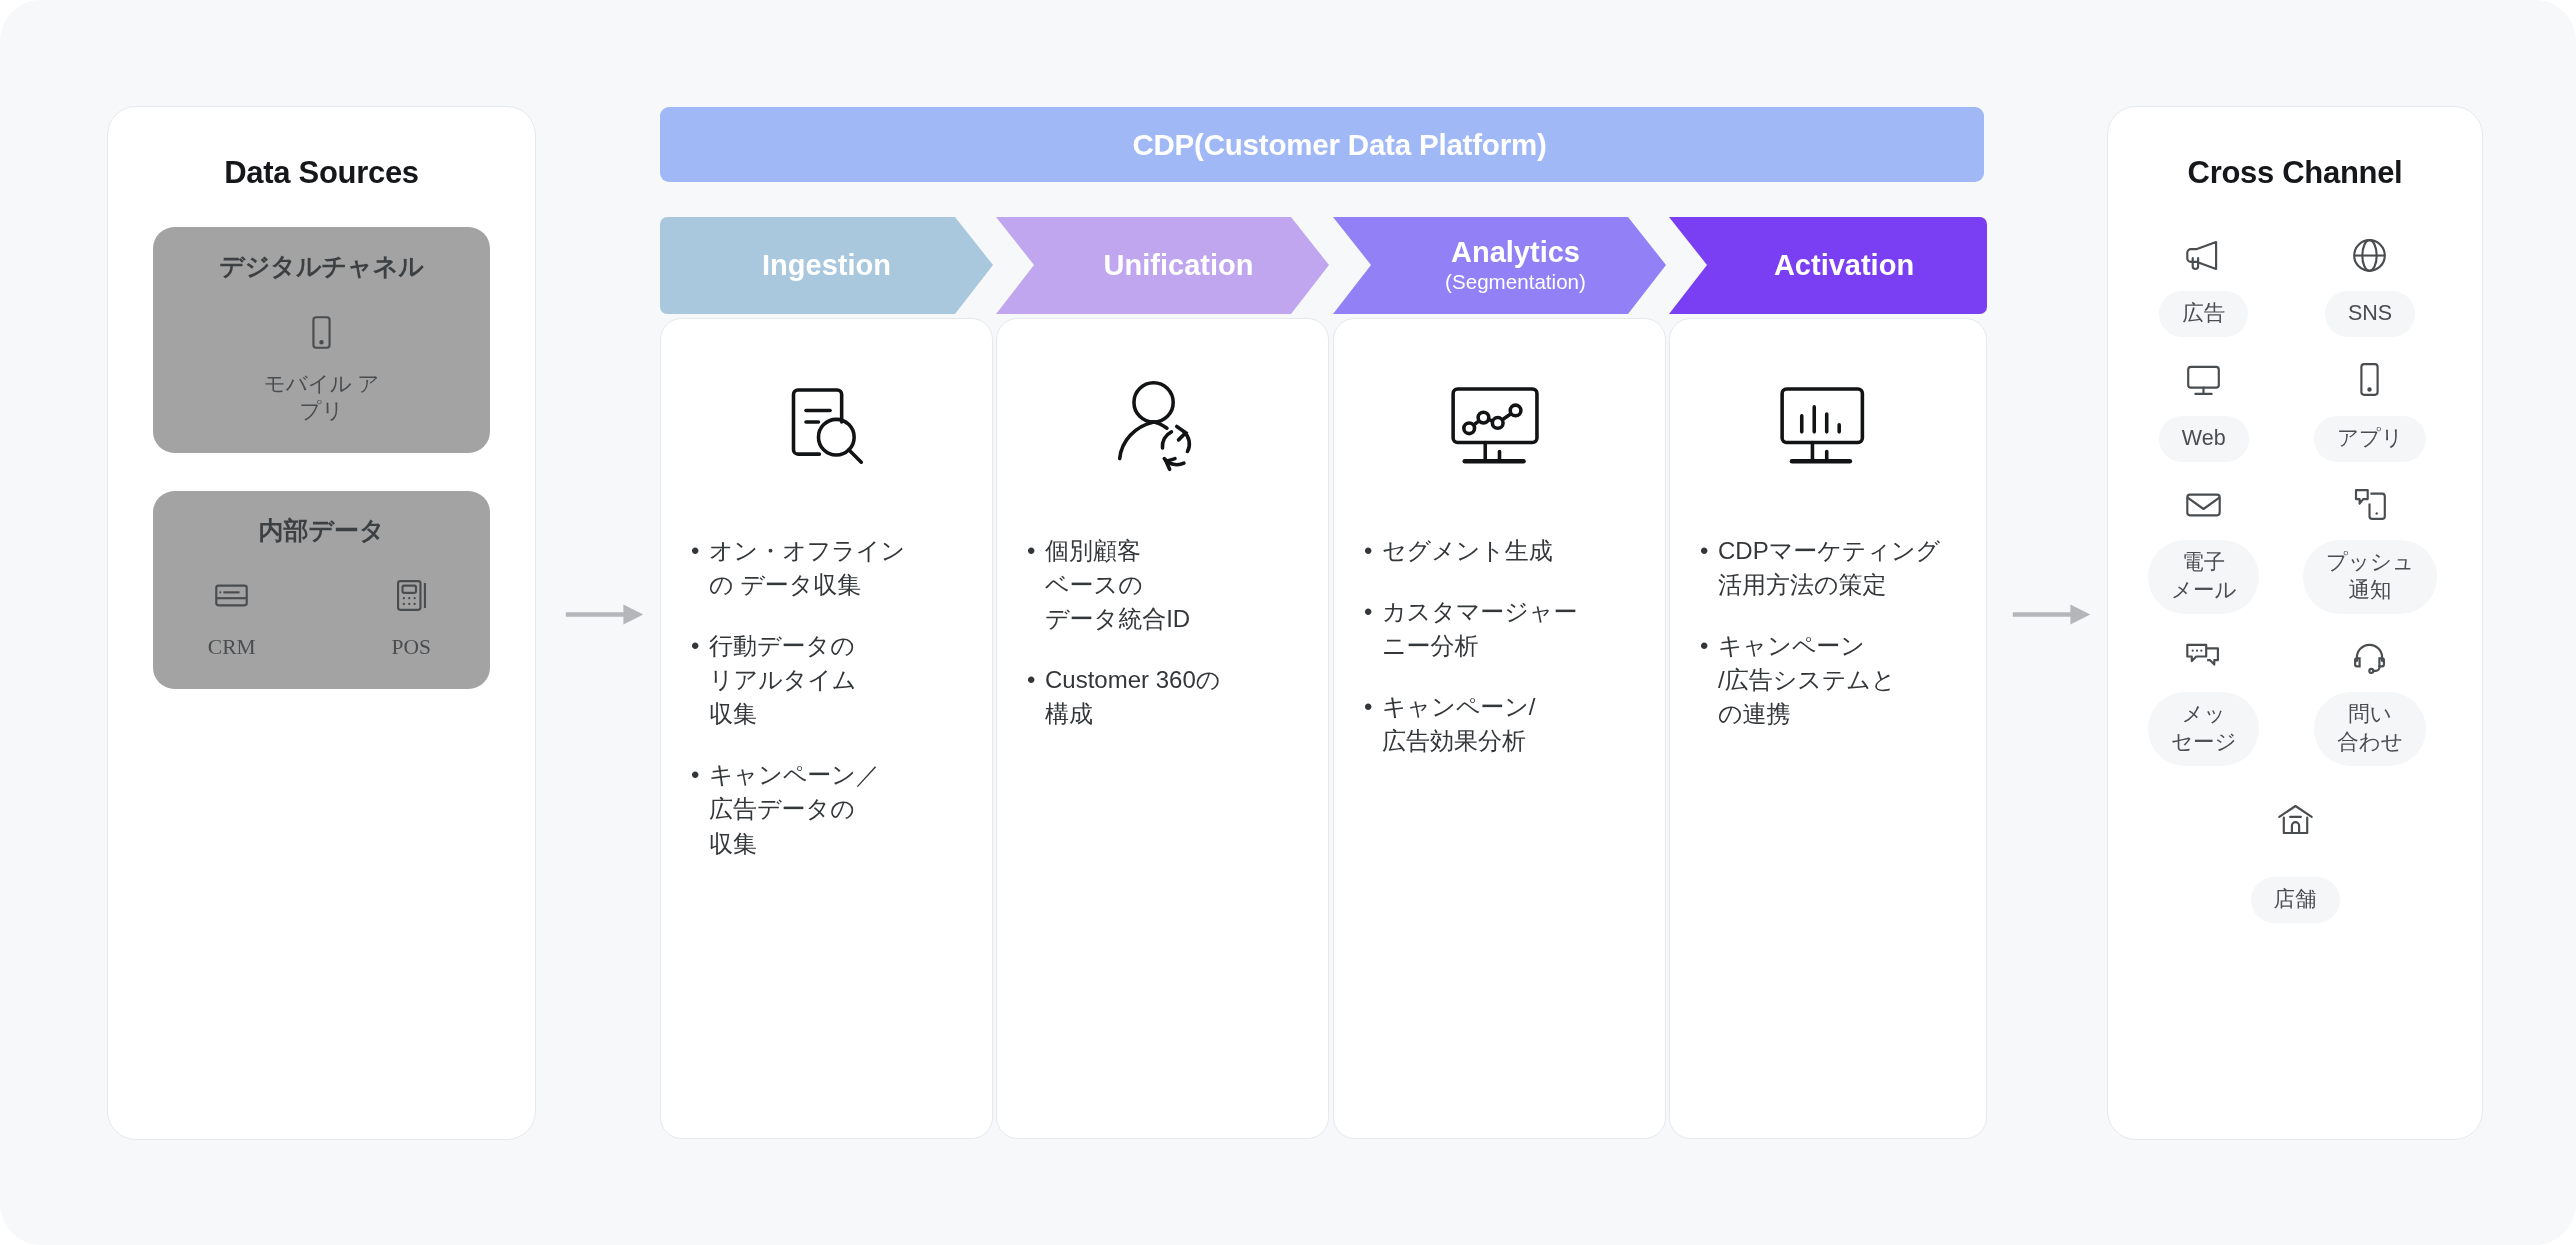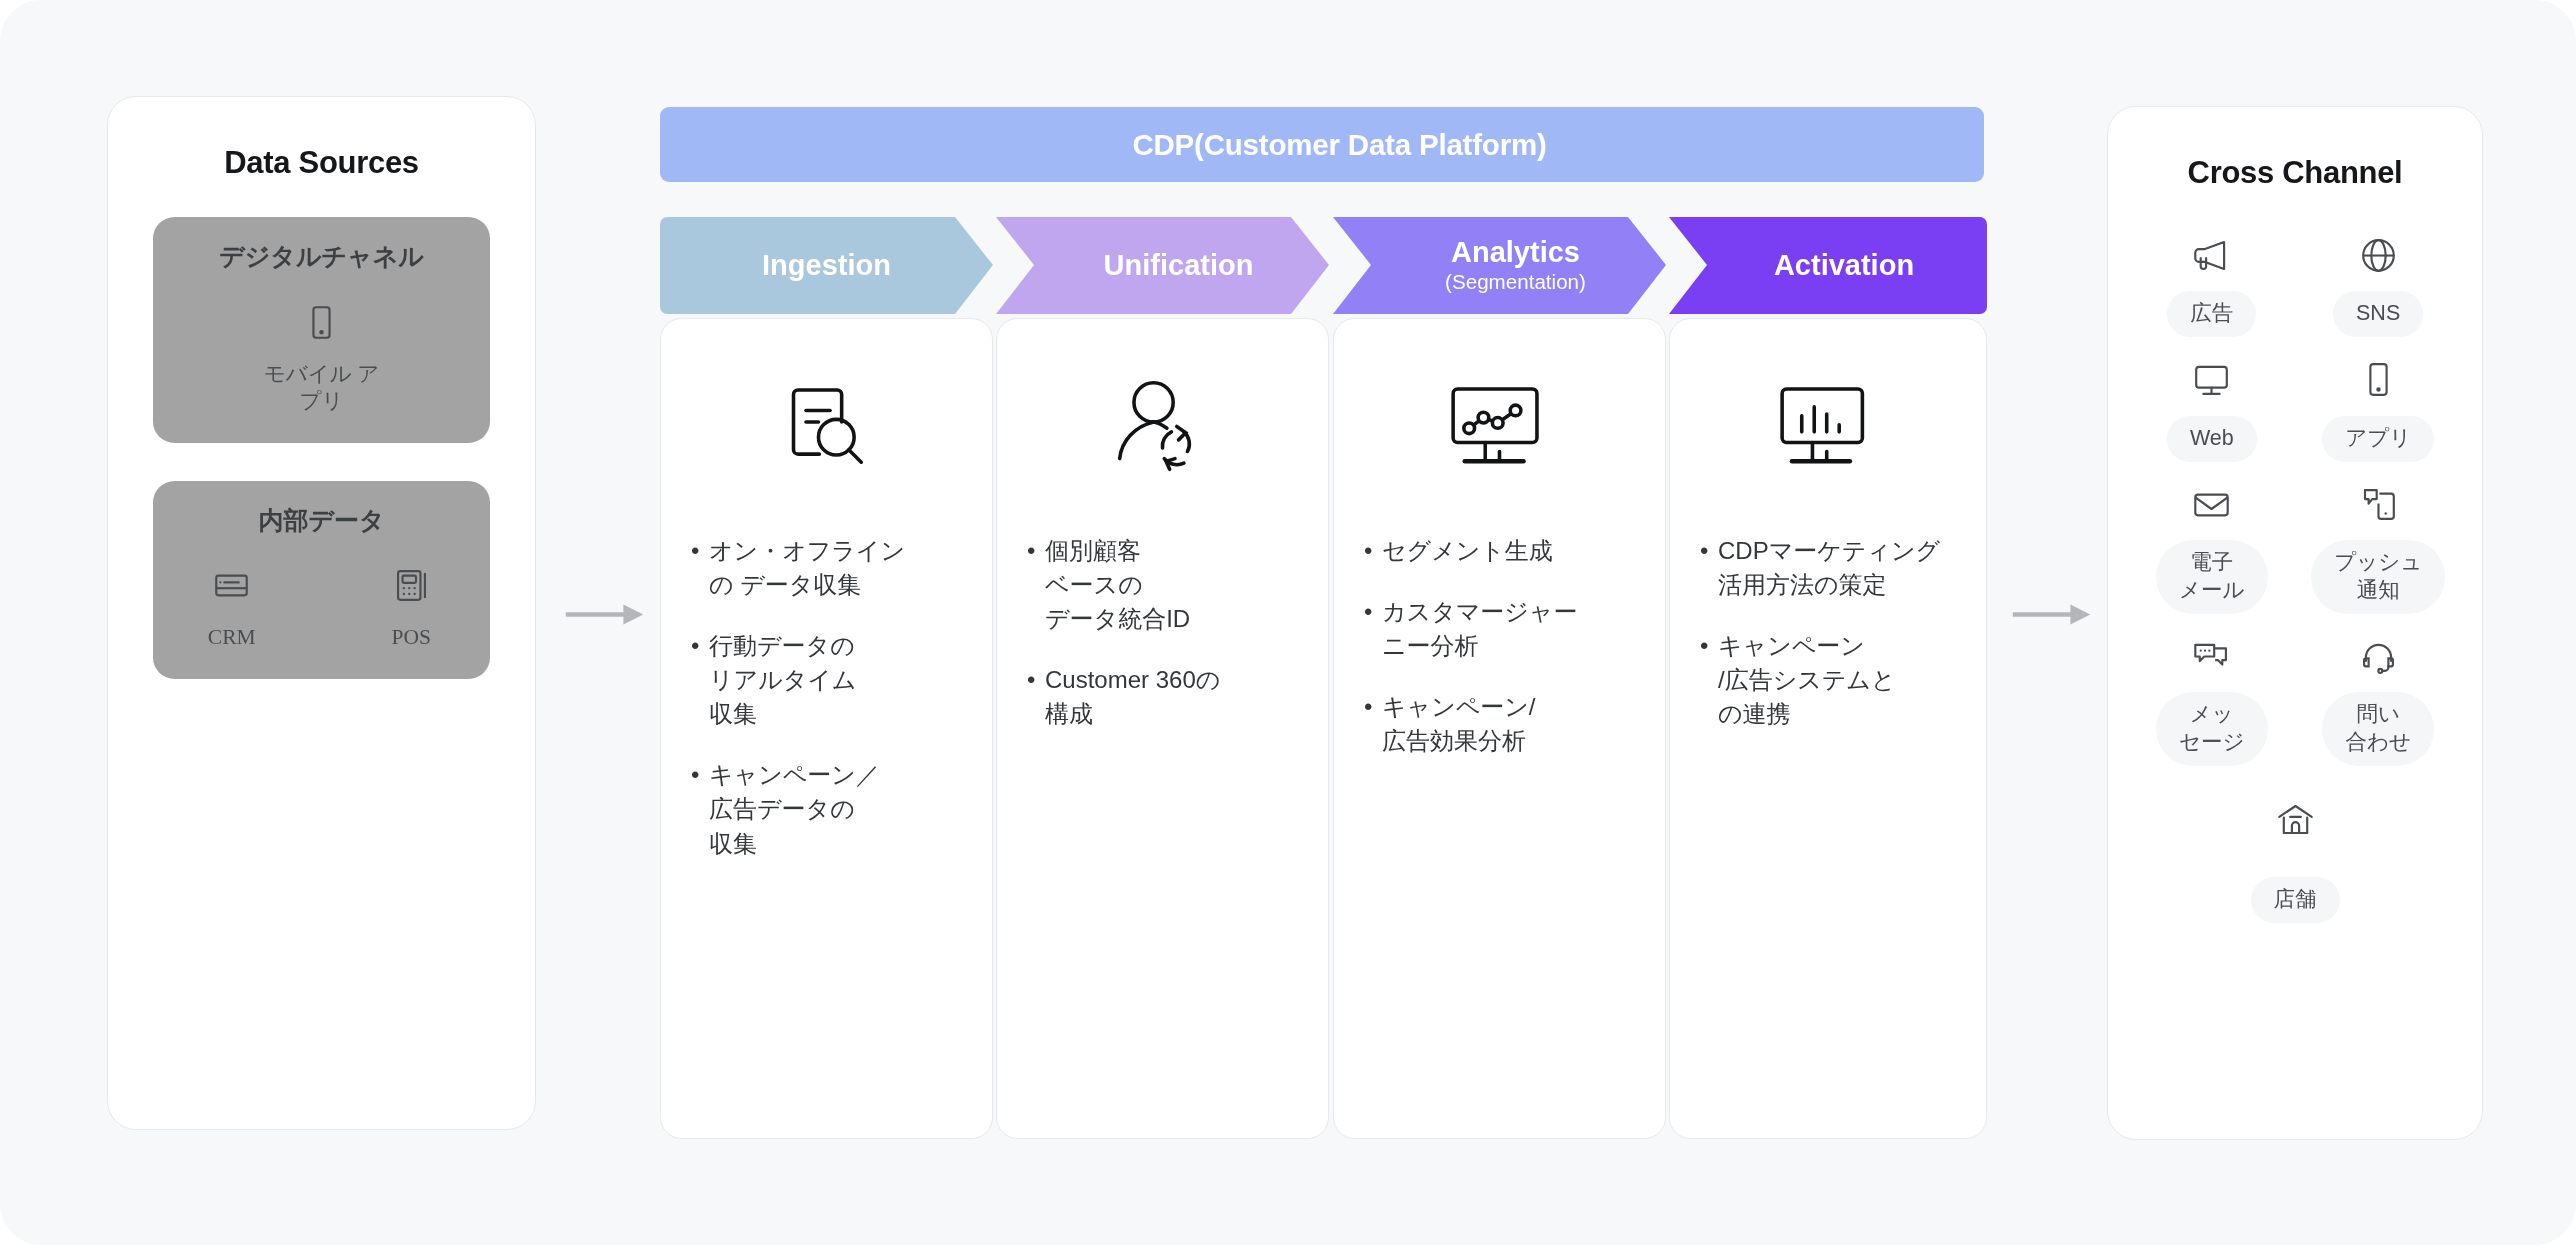--- a/index.html
+++ b/index.html
@@ -25,21 +25,21 @@
   }
   .panel-title {
     text-align: center;
     font-size: 31px;
     font-weight: 700;
     color: #15171a;
     letter-spacing: -0.3px;
   }
 
   
-  #data-sources { left: 107px; top: 96px; width: 429px; height: 1034px; }
+  #data-sources { left: 107px; top: 106px; width: 429px; height: 1034px; }
   #data-sources .panel-title { margin-top: 48px; }
 
   .group {
     margin: 0 45px;
     background: #a3a3a3;
     border-radius: 21.5px;
     padding: 23px 16px 27px;
     font-family: Liberation Serif, serif;
   }
   .group + .group { margin-top: 38px; }
@@ -142,21 +142,20 @@
     font-size: 24px; line-height: 1.42; color: #34373a;
   }
   .bullet .btxt { flex: 1 1 auto; white-space: pre-line; }
 
   
   #cross-channel { left: 2107px; top: 106px; width: 376px; height: 1034px; }
   #cross-channel .panel-title { margin-top: 48px; }
   .cc-grid {
     margin-top: 36px;
     display: flex; flex-wrap: wrap;
-    justify-content: center;
     column-gap: 14.3px;
     row-gap: 14.3px;
     padding: 0 19.7px;
   }
   .cc-item {
     width: 152px;
     display: flex; flex-direction: column; align-items: center;
   }
   .cc-item.wide { width: 100%; }
   .cc-item .glyph { height: 57px; display:flex; align-items:center; justify-content:center; }

